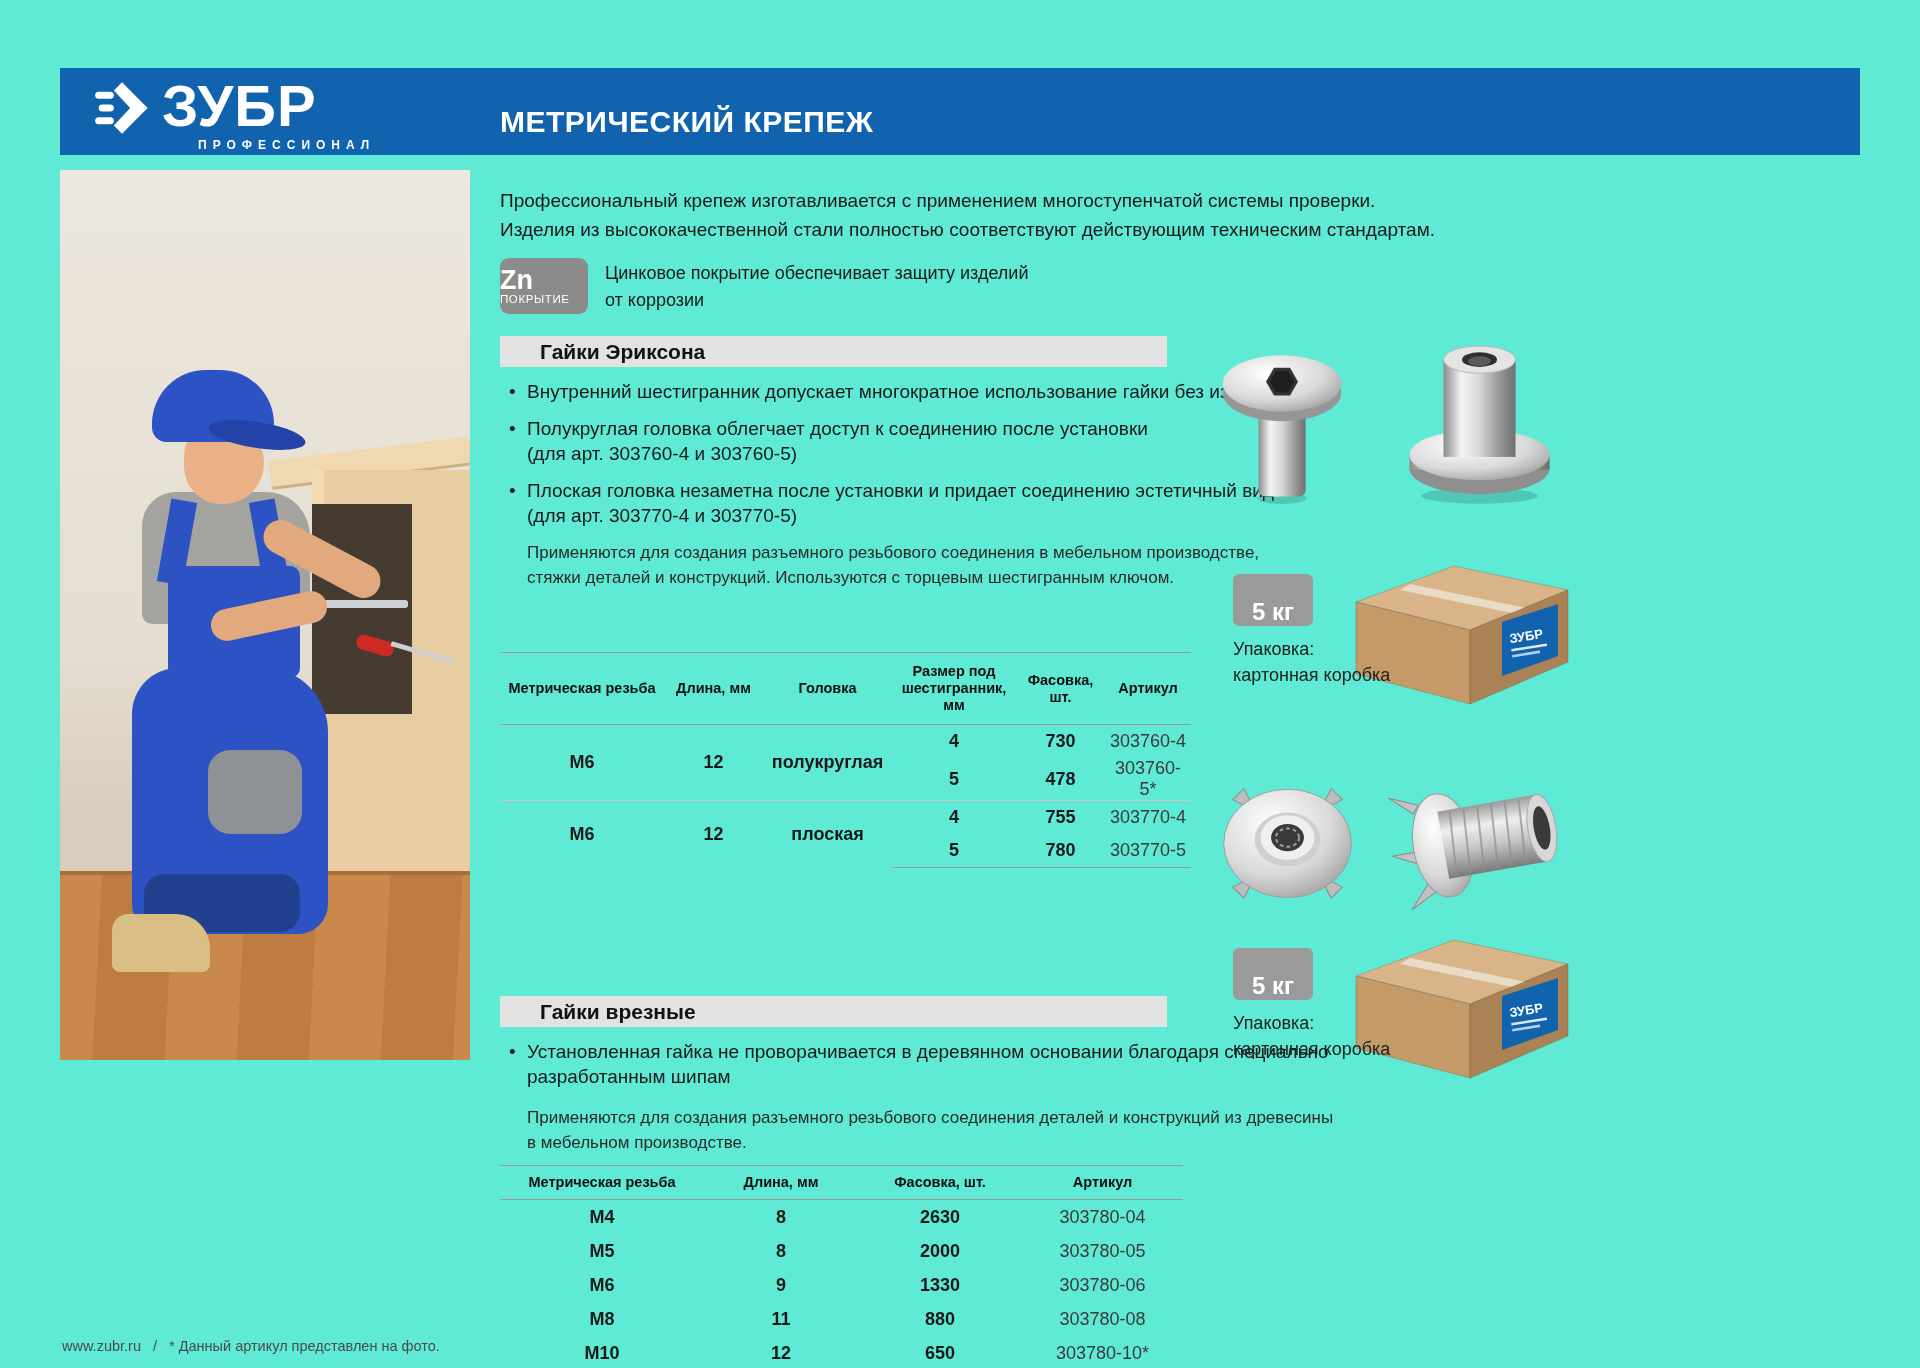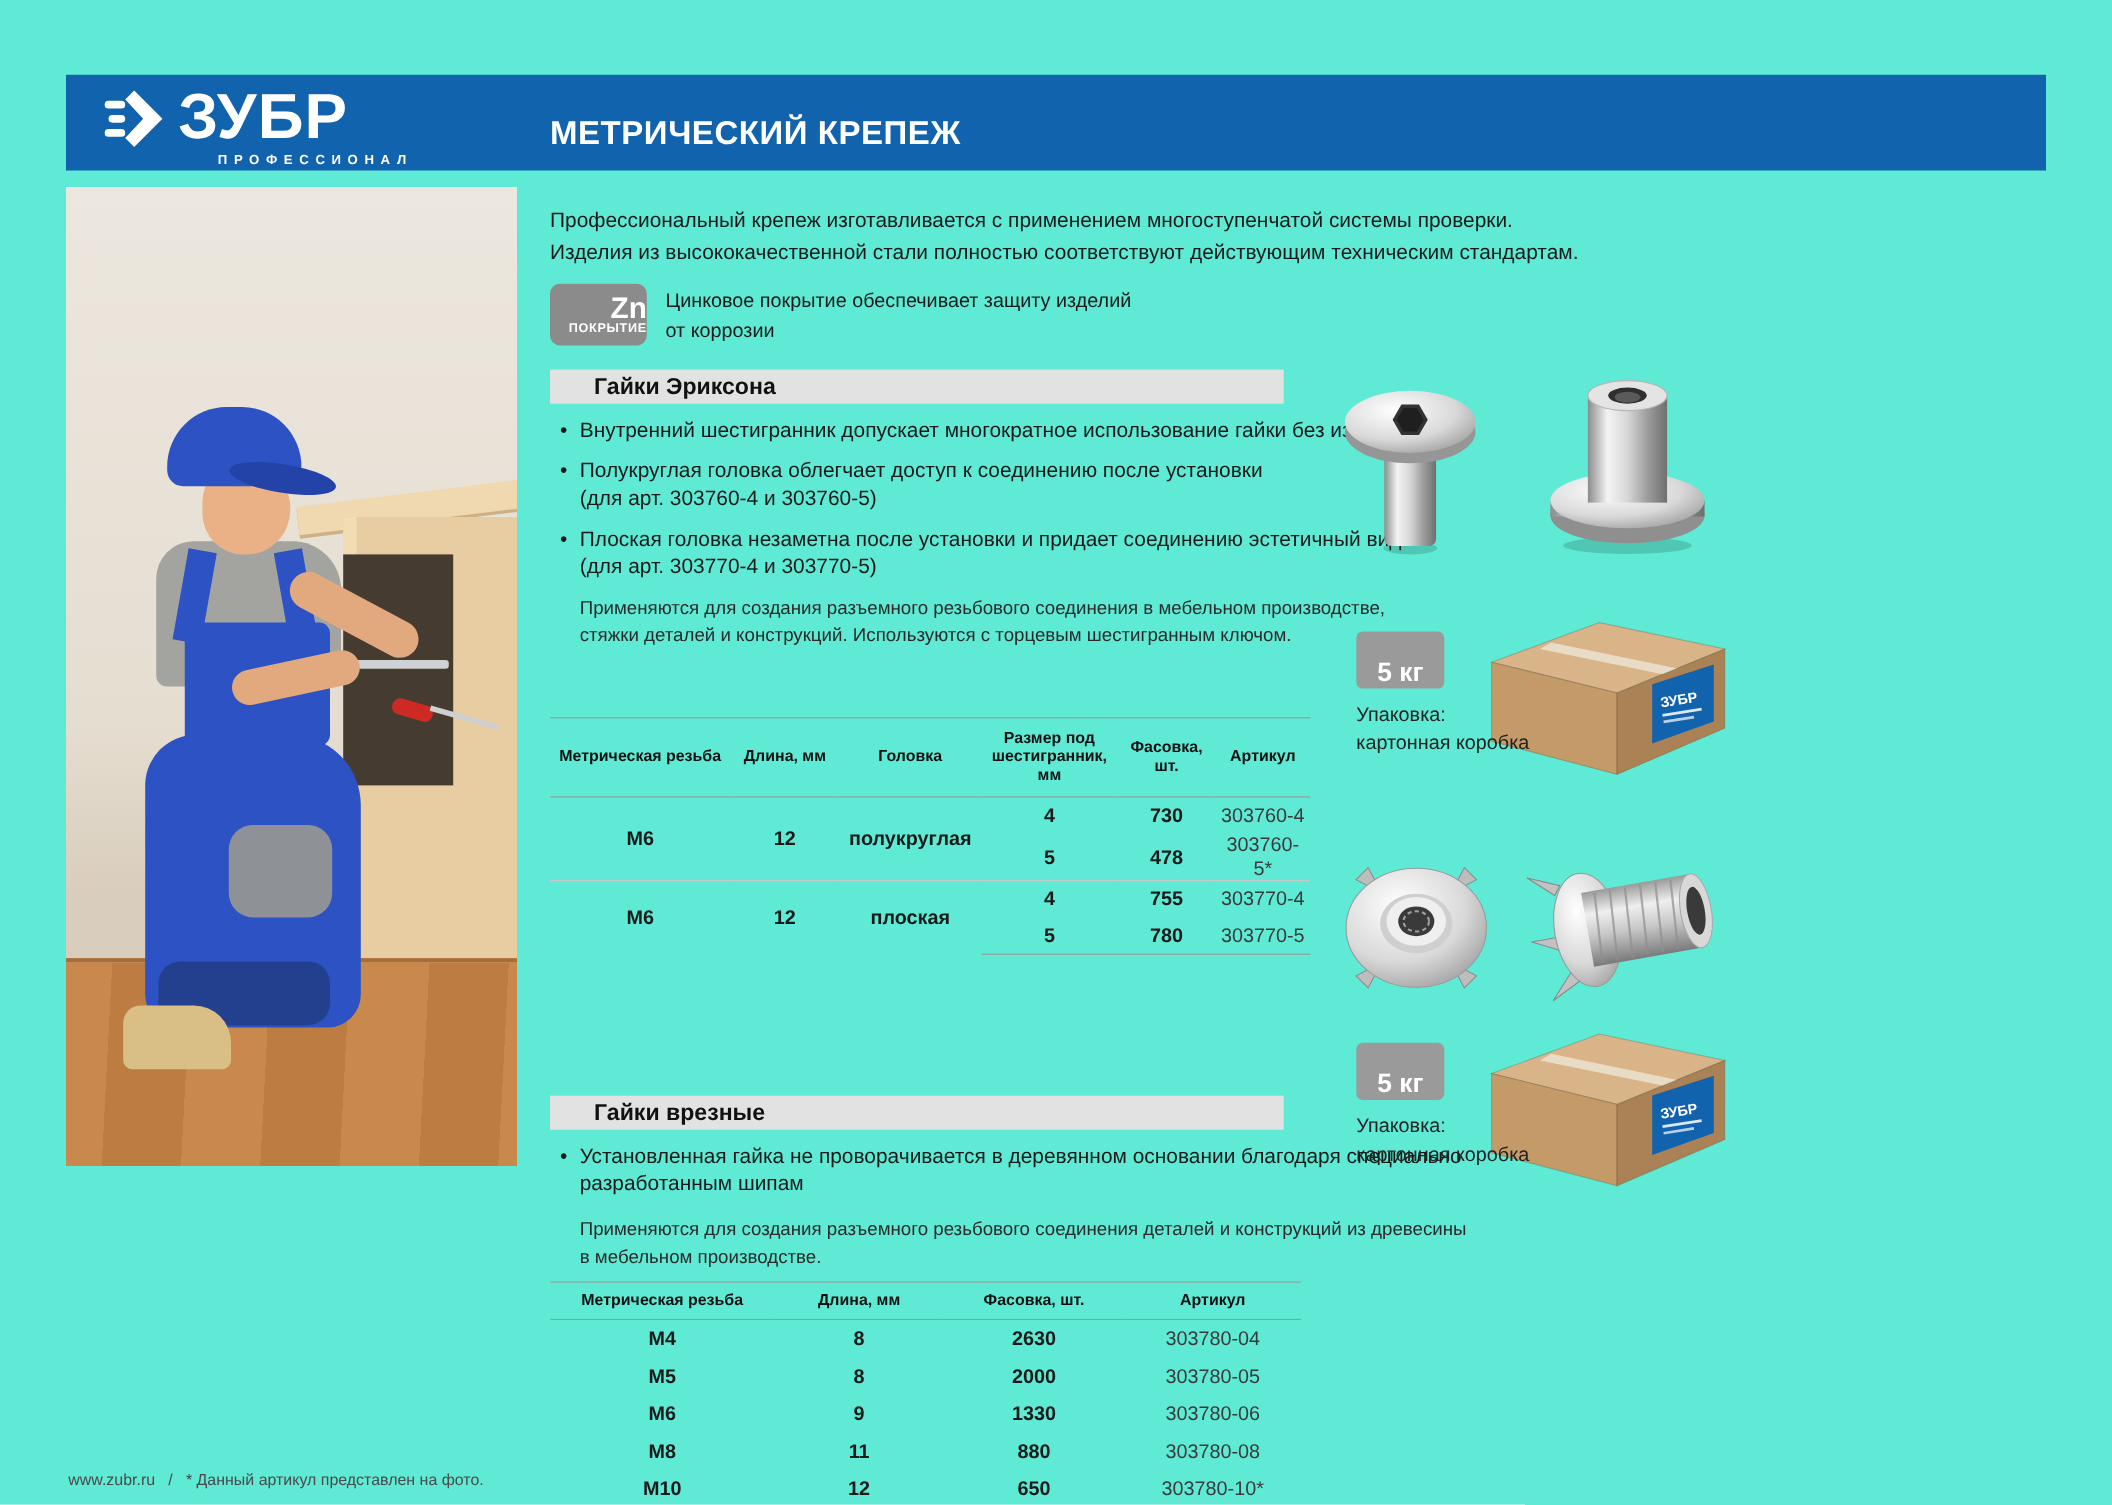--- a/index.html
+++ b/index.html
@@ -42,23 +42,23 @@
   .ph-legs{left:72px;top:498px;width:196px;height:266px;background:#2d52c4;border-radius:46px 64px 30px 30px;}
   .ph-knee{left:148px;top:580px;width:94px;height:84px;background:#8e9296;border-radius:22px;}
   .ph-shin{left:84px;top:704px;width:156px;height:58px;background:#23408f;border-radius:20px;}
   .ph-boot{left:52px;top:744px;width:98px;height:58px;background:#d9bf85;border-radius:16px 34px 8px 8px;}
 
   
   .content{position:absolute;left:500px;top:186px;width:667px;}
   .intro div{font-size:19px;line-height:29px;white-space:nowrap;color:#1a1a1a;}
   .zn-row{display:flex;margin-top:14px;align-items:flex-start;gap:17px;}
   .zn-badge{width:88px;height:56px;background:#8b8b8b;border-radius:9px;color:#fff;flex:none;
-            display:flex;flex-direction:column;align-items:flex-end;justify-content:center;}
+            display:flex;flex-direction:column;align-items:flex-start;justify-content:center;}
   .zn-sym{font-size:27px;font-weight:bold;line-height:26px;}
-  .zn-lab{font-size:11.5px;font-weight:bold;letter-spacing:.6px;}
+  .zn-lab{font-size:11.5px;font-weight:normal;letter-spacing:.6px;}
   .zn-text{font-size:18px;line-height:27px;padding-top:2px;}
   .zn-text div{white-space:nowrap;}
   .sec-bar{margin-top:22px;height:31px;background:#e2e2e2;display:flex;align-items:center;
            padding-left:40px;font-size:21px;font-weight:bold;color:#111;}
   .sec-bar.second{margin-top:128px;}
   .bullets{list-style:none;margin:12px 0 0;padding:0;}
   .bullets li{position:relative;padding-left:27px;margin-bottom:12px;font-size:19px;line-height:25px;}
   .bullets li::before{content:"•";position:absolute;left:9px;top:0;font-size:19px;}
   .bullets div{white-space:nowrap;}
   .app{margin-top:6px;padding-left:27px;font-size:17px;line-height:25px;color:#2a2a2a;}

